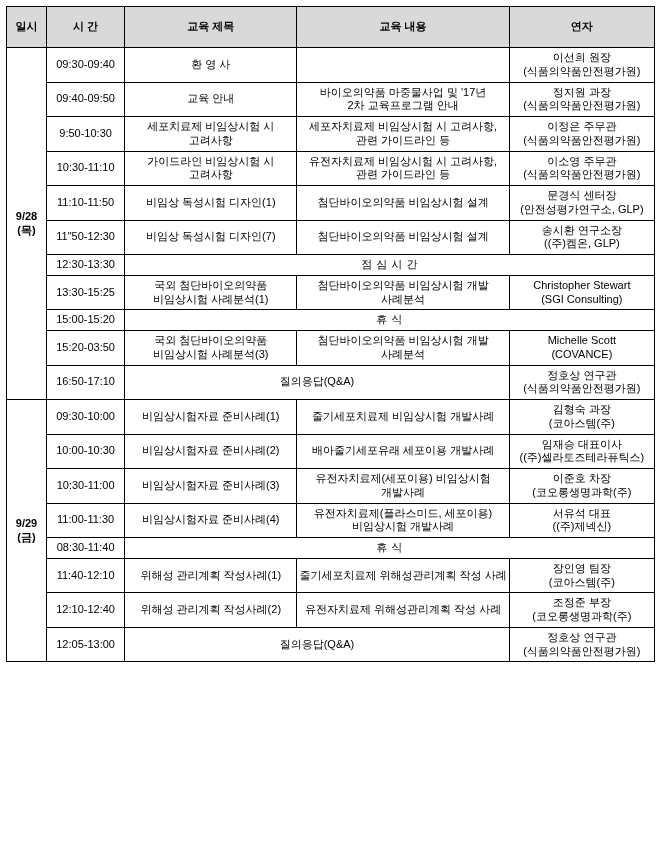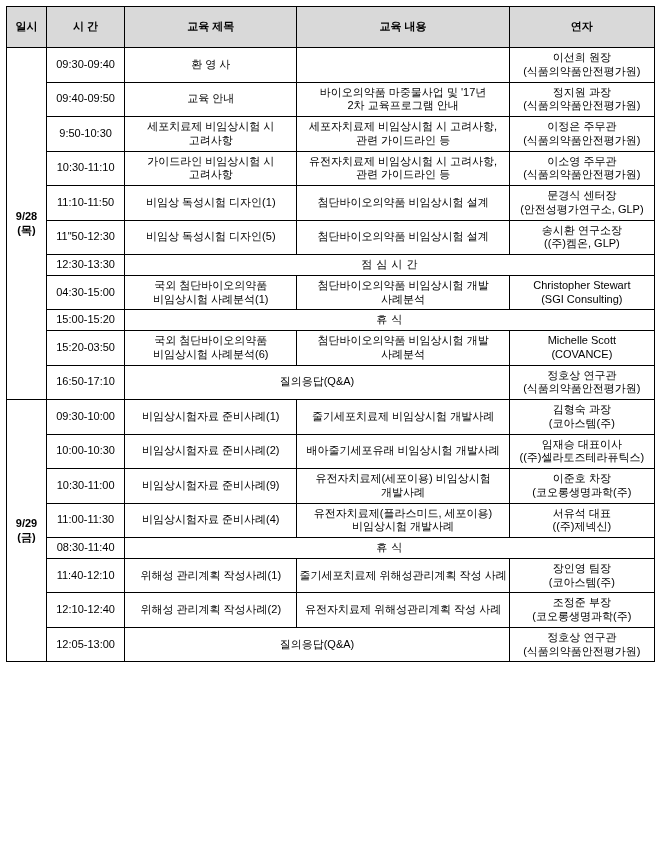--- a/index.html
+++ b/index.html
@@ -153,36 +153,36 @@
             <span class="line">첨단바이오의약품  비임상시험 설계</span>
           </td>
           <td class="speaker-cell">
             <span class="line">문경식 센터장</span>
             <span class="line">(안전성평가연구소, GLP)</span>
           </td>
         </tr>
         <tr>
           <td class="time-cell">11"50-12:30</td>
           <td class="title-cell">
-            <span class="line">비임상 독성시험 디자인(5)</span>
+            <span class="line">비임상 독성시험 디자인(7)</span>
           </td>
           <td class="content-cell">
             <span class="line">첨단바이오의약품  비임상시험 설계</span>
           </td>
           <td class="speaker-cell">
             <span class="line">송시환 연구소장</span>
             <span class="line">((주)켐온, GLP)</span>
           </td>
         </tr>
         <tr>
           <td class="time-cell">12:30-13:30</td>
           <td class="span-cell" colspan="3">점 심 시 간</td>
         </tr>
         <tr>
-          <td class="time-cell">04:30-15:00</td>
+          <td class="time-cell">13:30-15:25</td>
           <td class="title-cell">
             <span class="line">국외 첨단바이오의약품</span>
             <span class="line">비임상시험 사례분석(1)</span>
           </td>
           <td class="content-cell">
             <span class="line">첨단바이오의약품 비임상시험 개발</span>
             <span class="line">사례분석</span>
           </td>
           <td class="speaker-cell">
             <span class="line">Christopher  Stewart</span>
@@ -190,21 +190,21 @@
           </td>
         </tr>
         <tr>
           <td class="time-cell">15:00-15:20</td>
           <td class="span-cell" colspan="3">휴  식</td>
         </tr>
         <tr>
           <td class="time-cell">15:20-03:50</td>
           <td class="title-cell">
             <span class="line">국외 첨단바이오의약품</span>
-            <span class="line">비임상시험 사례분석(6)</span>
+            <span class="line">비임상시험 사례분석(3)</span>
           </td>
           <td class="content-cell">
             <span class="line">첨단바이오의약품 비임상시험 개발</span>
             <span class="line">사례분석</span>
           </td>
           <td class="speaker-cell">
             <span class="line">Michelle  Scott</span>
             <span class="line">(COVANCE)</span>
           </td>
         </tr>
@@ -232,31 +232,31 @@
             <span class="line">김형숙 과장</span>
             <span class="line">(코아스템(주)</span>
           </td>
         </tr>
         <tr>
           <td class="time-cell">10:00-10:30</td>
           <td class="title-cell">
             <span class="line">비임상시험자료 준비사례(2)</span>
           </td>
           <td class="content-cell">
-            <span class="line">배아줄기세포유래 비임상시험 개발사례</span>
+            <span class="line">배아줄기세포유래 세포이용 개발사례</span>
           </td>
           <td class="speaker-cell">
             <span class="line">임재승 대표이사</span>
             <span class="line">((주)셀라토즈테라퓨틱스)</span>
           </td>
         </tr>
         <tr>
           <td class="time-cell">10:30-11:00</td>
           <td class="title-cell">
-            <span class="line">비임상시험자료 준비사례(9)</span>
+            <span class="line">비임상시험자료 준비사례(3)</span>
           </td>
           <td class="content-cell">
             <span class="line">유전자치료제(세포이용) 비임상시험</span>
             <span class="line">개발사례</span>
           </td>
           <td class="speaker-cell">
             <span class="line">이준호 차장</span>
             <span class="line">(코오롱생명과학(주)</span>
           </td>
         </tr>

